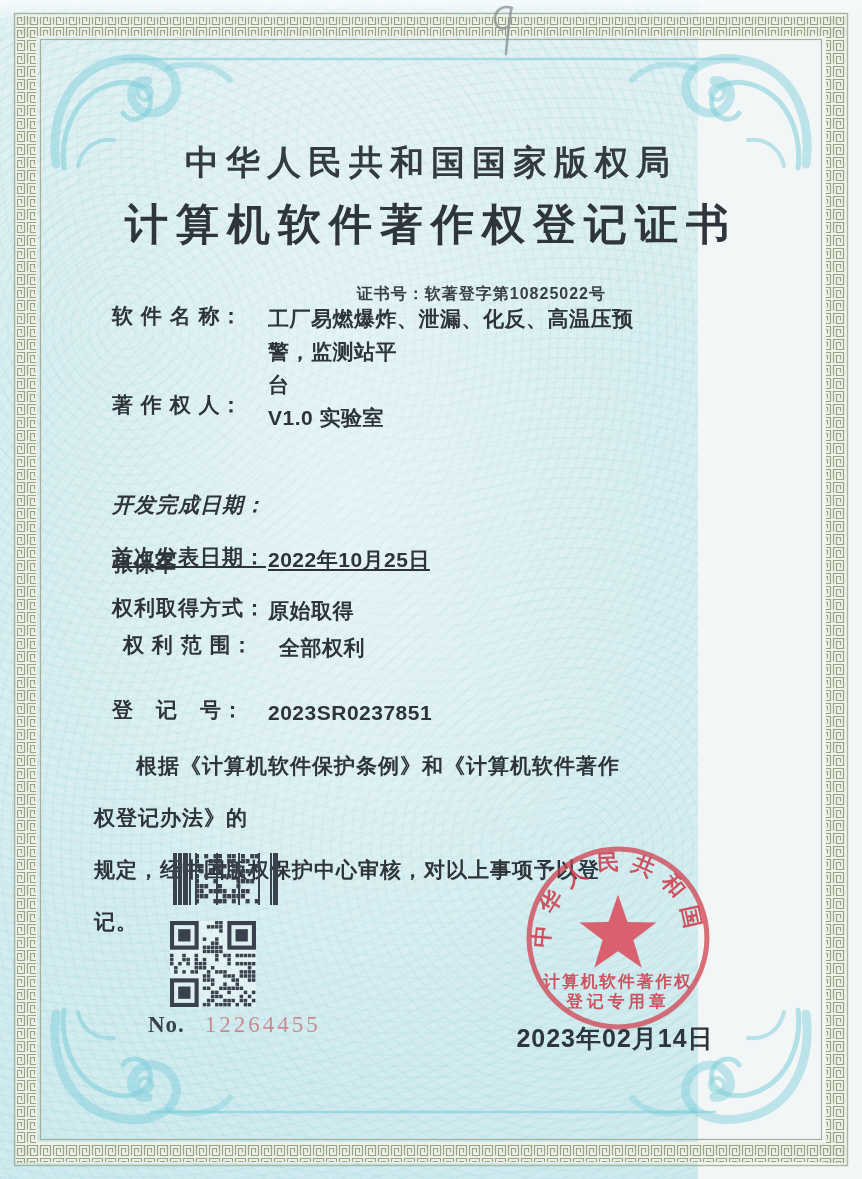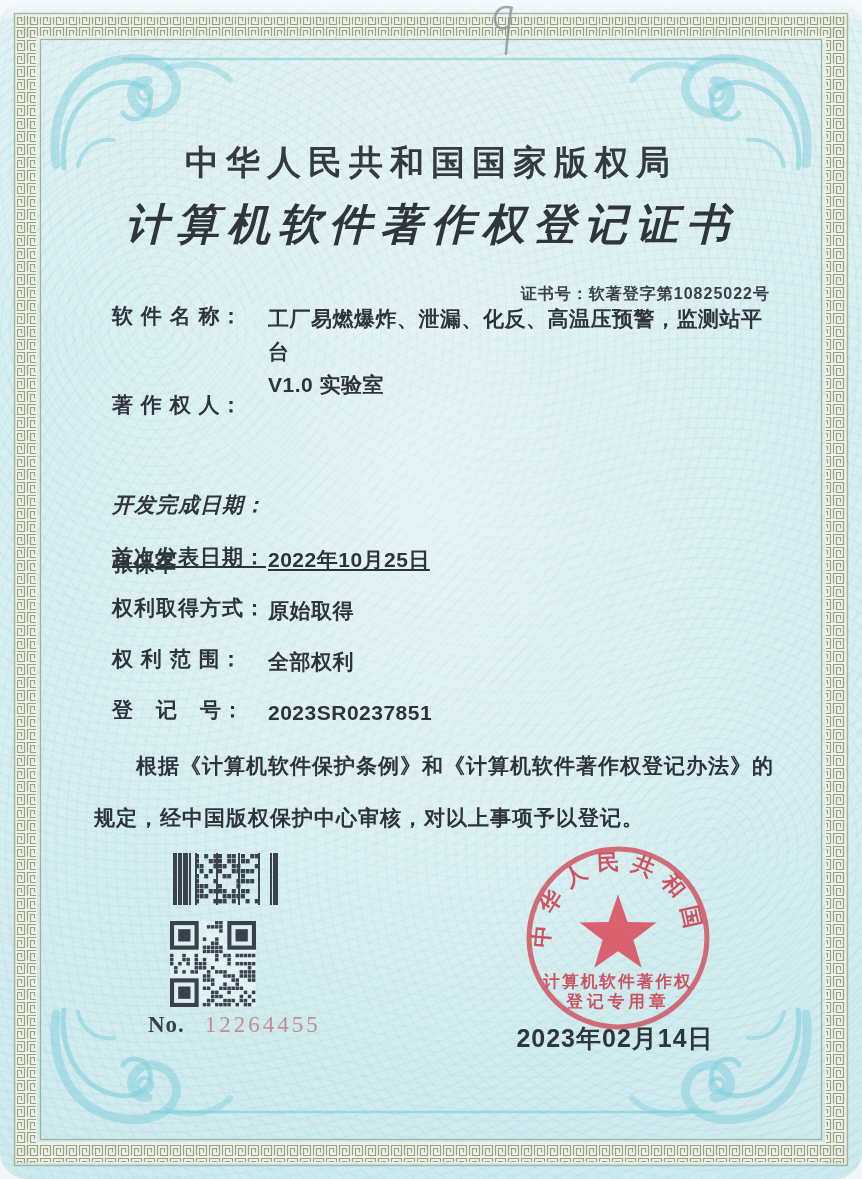--- a/index.html
+++ b/index.html
@@ -2,48 +2,47 @@
 <html><head>
 <meta charset="utf-8">
 <style>
   html,body{margin:0;padding:0;}
   body{
     width:862px;height:1179px;overflow:hidden;
     font-family:"Liberation Sans","DejaVu Sans",sans-serif;
     background:#f2f6f6;
   }
   .photo{
-    position:relative;width:862px;height:1179px;
+    position:relative;width:698px;height:1179px;
     background:
       radial-gradient(ellipse at 50% 42%, rgba(255,255,255,.40), rgba(255,255,255,0) 62%),
       repeating-radial-gradient(circle at 18% 28%, rgba(126,202,214,.10) 0 2px, rgba(0,0,0,0) 2px 9px),
       repeating-radial-gradient(circle at 82% 72%, rgba(126,202,214,.10) 0 2px, rgba(0,0,0,0) 2px 10px),
       repeating-radial-gradient(circle at 60% 12%, rgba(126,202,214,.08) 0 2px, rgba(0,0,0,0) 2px 11px),
       linear-gradient(180deg,#eaf5f6 0px,#e2f1f3 28px,#d9eef0 30%,#d9eef0 62%,#cfeaee 100%);
-    border-radius: 27px;
   }
   .topstrip{position:absolute;left:0;top:0;width:862px;height:20px;background:linear-gradient(180deg,#f6fafa,rgba(246,250,250,0));}
   svg{display:block;}
   .frame-svg{position:absolute;left:0;top:0;}
   .pencil{position:absolute;left:478px;top:0;}
 
   .t-center{position:absolute;left:0;width:862px;text-align:center;color:#333a42;}
   .authority{top:140px;font-size:34px;font-weight:700;letter-spacing:7px;}
-  .cert-title{top:196px;font-size:43px;font-weight:700;letter-spacing:8px;color:#2f353d;font-style:italic;}
+  .cert-title{top:196px;font-size:43px;font-weight:700;letter-spacing:8px;color:#2f353d;}
   .certno{position:absolute;top:260px;right:92px;font-size:16px;font-weight:700;color:#383f47;letter-spacing:1px;margin-top:24px;}
 
   .row{position:absolute;left:112px;right:60px;display:flex;align-items:flex-start;color:#2e343c;}
   .row .lbl{flex:0 0 156px;font-size:21px;font-weight:700;white-space:pre;letter-spacing:1px;}
   .row .val{flex:1;font-size:21px;font-weight:600;white-space:pre-line;line-height:33px;letter-spacing:.5px;}
   .r-name{top:302px;}
   .r-owner{top:391px;flex-direction:column;}
   .r-dev{top:491px;font-style:italic;}
   .r-pub{top:543px;text-decoration:underline;}
   .r-acq{top:594px;}
-  .r-scope{top:645px;}
+  .r-scope{top:631px;margin-left:11px;}
   .r-reg{top:696px;}
 
   .legal{position:absolute;left:94px;right:72px;top:740px;font-size:21px;font-weight:600;
          color:#2e343c;line-height:52px;text-indent:2em;white-space:pre-line;letter-spacing:1px;}
 
   .barcode-box{position:absolute;left:168px;top:853px;}
   .qr-box{position:absolute;left:170px;top:921px;}
   .serial{position:absolute;left:148px;top:1012px;font-size:23px;color:#39414b;
           font-family:"Liberation Serif","DejaVu Serif",serif;}
   .serial .no-label{font-weight:700;letter-spacing:1px;}

